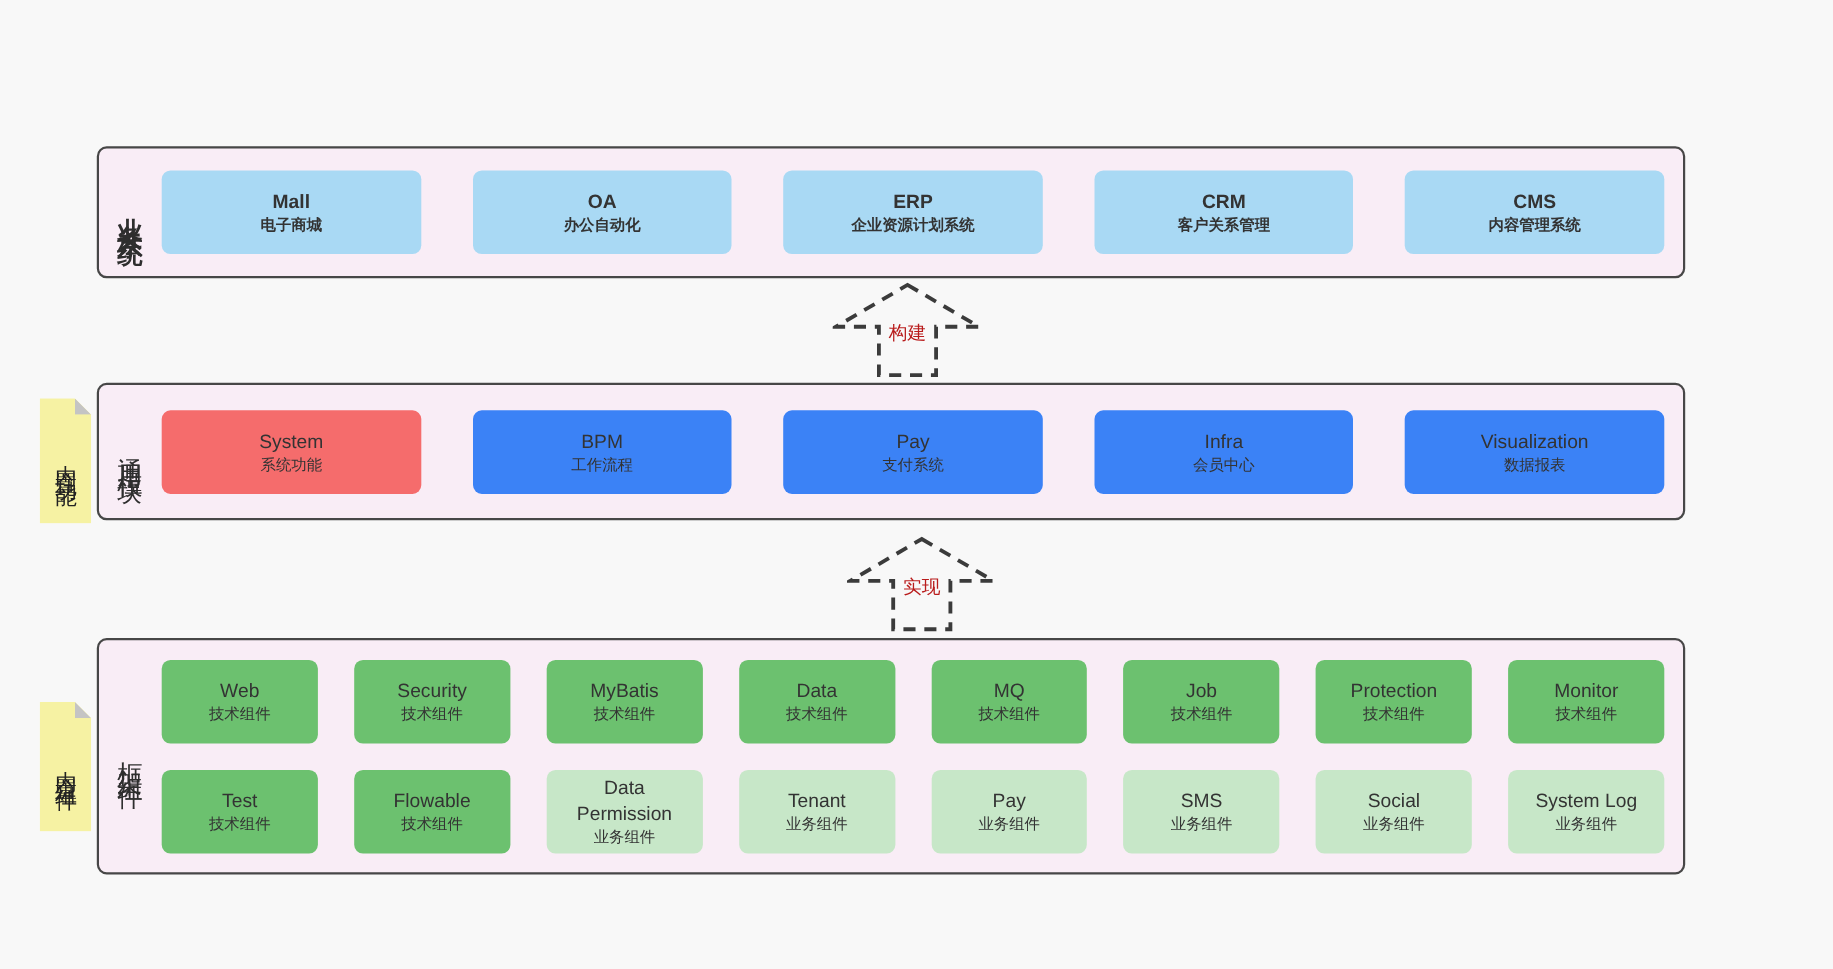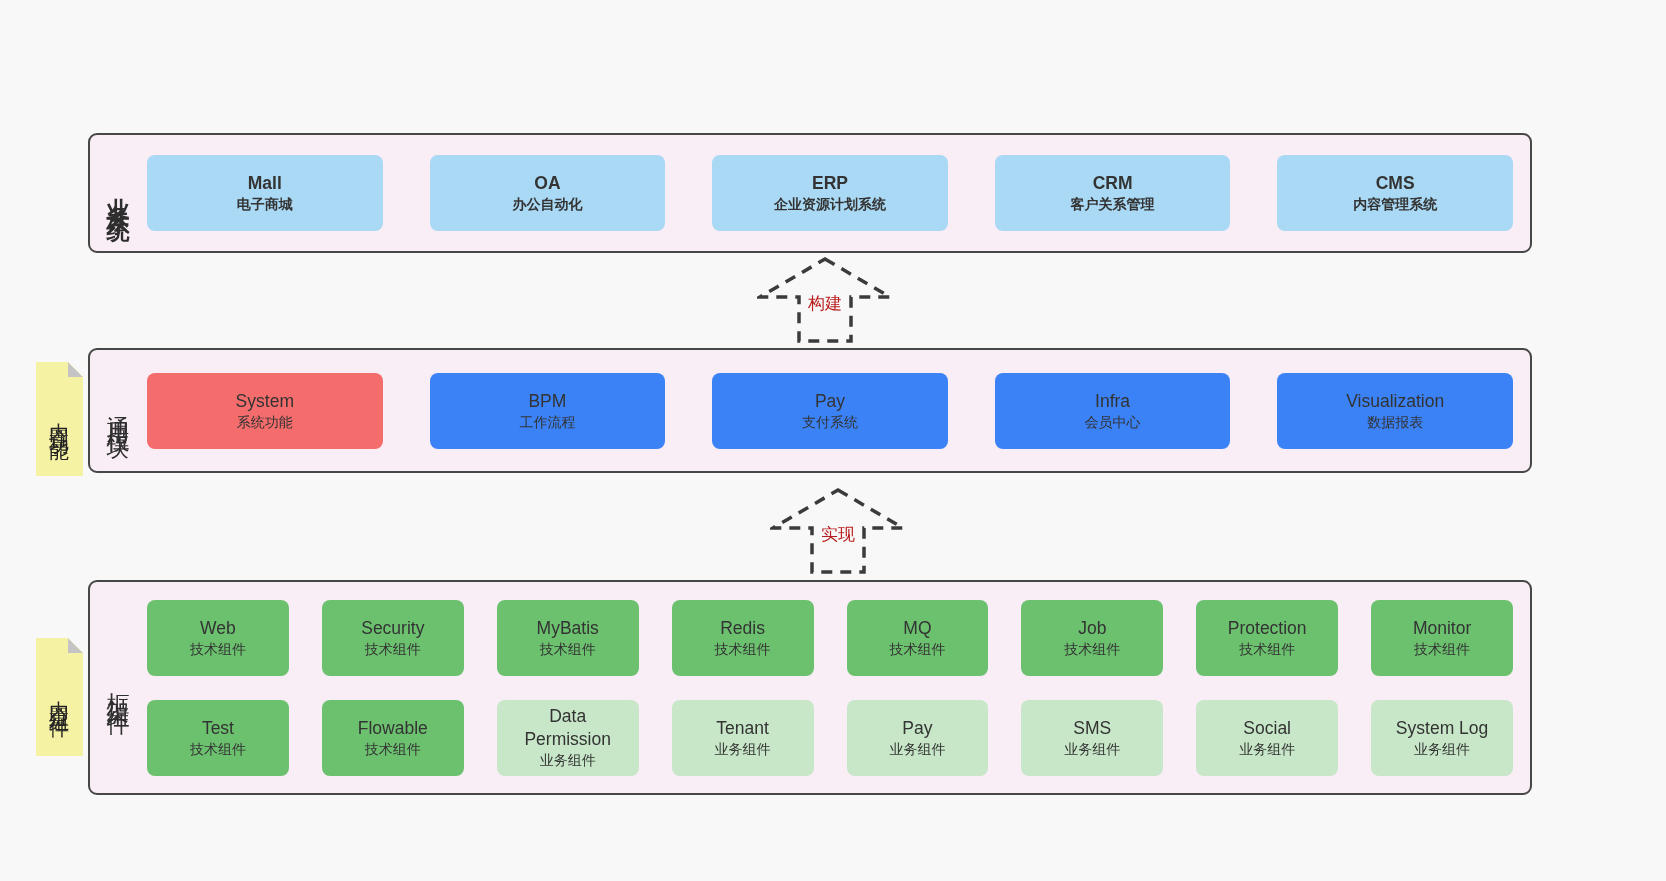--- a/index.html
+++ b/index.html
@@ -182,21 +182,21 @@
       </div>
       <div class="box gdark">
         <div class="name">Security</div>
         <div class="sub">技术组件</div>
       </div>
       <div class="box gdark">
         <div class="name">MyBatis</div>
         <div class="sub">技术组件</div>
       </div>
       <div class="box gdark">
-        <div class="name">Redis</div>
+        <div class="name">Data</div>
         <div class="sub">技术组件</div>
       </div>
       <div class="box gdark">
         <div class="name">MQ</div>
         <div class="sub">技术组件</div>
       </div>
       <div class="box gdark">
         <div class="name">Job</div>
         <div class="sub">技术组件</div>
       </div>

